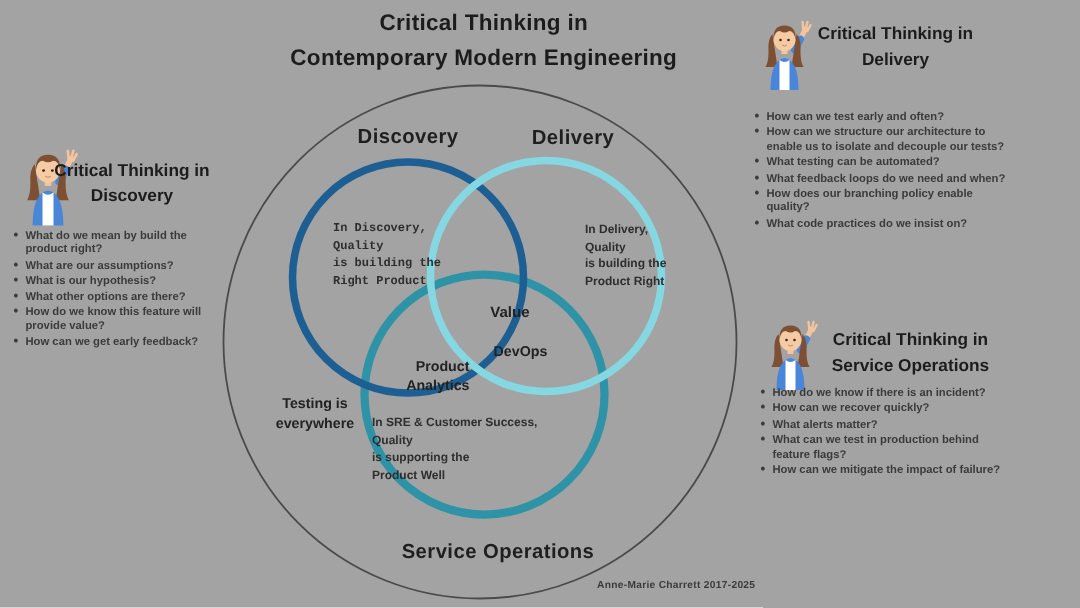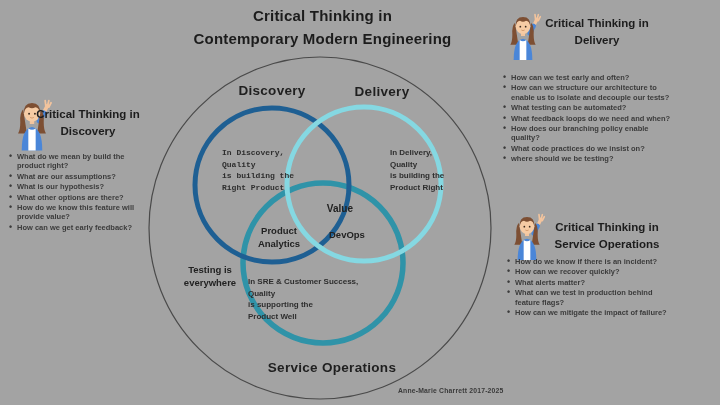--- a/index.html
+++ b/index.html
@@ -55,21 +55,21 @@
   <div class="abs inner-text" style="left:353px;top:147px;width:100px;margin-left:37px;">In Delivery,
 Quality
 is building the
 Product Right</div>
   <div class="abs inner-text" style="left:248px;top:276px;width:125px;">In SRE &amp; Customer Success,
 Quality
 is supporting the
 Product Well</div>
 
   <div class="abs value-label">Value</div>
-  <div class="abs small-label" style="left:245px;top:225px;width:68px;text-align:center;line-height:1.35;">Product
+  <div class="abs small-label" style="left:245px;top:239px;width:68px;text-align:right;line-height:1.35;">Product
 Analytics</div>
   <div class="abs small-label" style="left:329px;top:229px;width:50px;">DevOps</div>
   <div class="abs small-label" style="left:172px;top:264px;width:76px;text-align:center;line-height:1.35;">Testing is
 everywhere</div>
 
   <div class="abs attribution">Anne-Marie Charrett 2017-2025</div>
 
   <svg class="abs avatar" style="left:10px;top:97px;" width="44" height="54" viewBox="0 0 60 72">
     <line x1="41" y1="30" x2="51" y2="11" stroke="#f3c49d" stroke-width="5" stroke-linecap="round"></line>
     <path d="M49 13 L48 4 M51 12 L53 4 M53 13 L56 7" stroke="#f3c49d" stroke-width="2.4" stroke-linecap="round" fill="none"></path>
@@ -113,21 +113,20 @@
   </svg>
   <div class="abs panel-title" style="left:541px;top:15px;width:112px;">Critical Thinking in
 Delivery</div>
   <ul class="abs bullets" style="left:502px;top:58px;width:176px;margin-top:15px;">
     <li>How can we test early and often?</li>
     <li>How can we structure our architecture to enable us to isolate and decouple our tests?</li>
     <li>What testing can be automated?</li>
     <li>What feedback loops do we need and when?</li>
     <li>How does our branching policy enable quality?</li>
     <li>What code practices do we insist on?</li>
-    <li>where should we be testing?</li>
   </ul>
 
   <svg class="abs avatar" style="left:507px;top:211px;" width="40" height="50" viewBox="0 0 60 72">
     <line x1="41" y1="30" x2="51" y2="11" stroke="#f3c49d" stroke-width="5" stroke-linecap="round"></line>
     <path d="M49 13 L48 4 M51 12 L53 4 M53 13 L56 7" stroke="#f3c49d" stroke-width="2.4" stroke-linecap="round" fill="none"></path>
     <line x1="40" y1="32" x2="46" y2="21" stroke="#4a86d8" stroke-width="7" stroke-linecap="round"></line>
     <path d="M18 16 Q13 21 14 34 Q14 44 11 49 L23 49 Z" fill="#7d4f33"></path>
     <path d="M42 16 Q47 21 46 34 Q46 44 49 49 L37 49 Z" fill="#7d4f33"></path>
     <rect x="27" y="29" width="6" height="7" fill="#f3c49d"></rect>
     <ellipse cx="30" cy="21.5" rx="11" ry="11.5" fill="#f6cba4"></ellipse>

